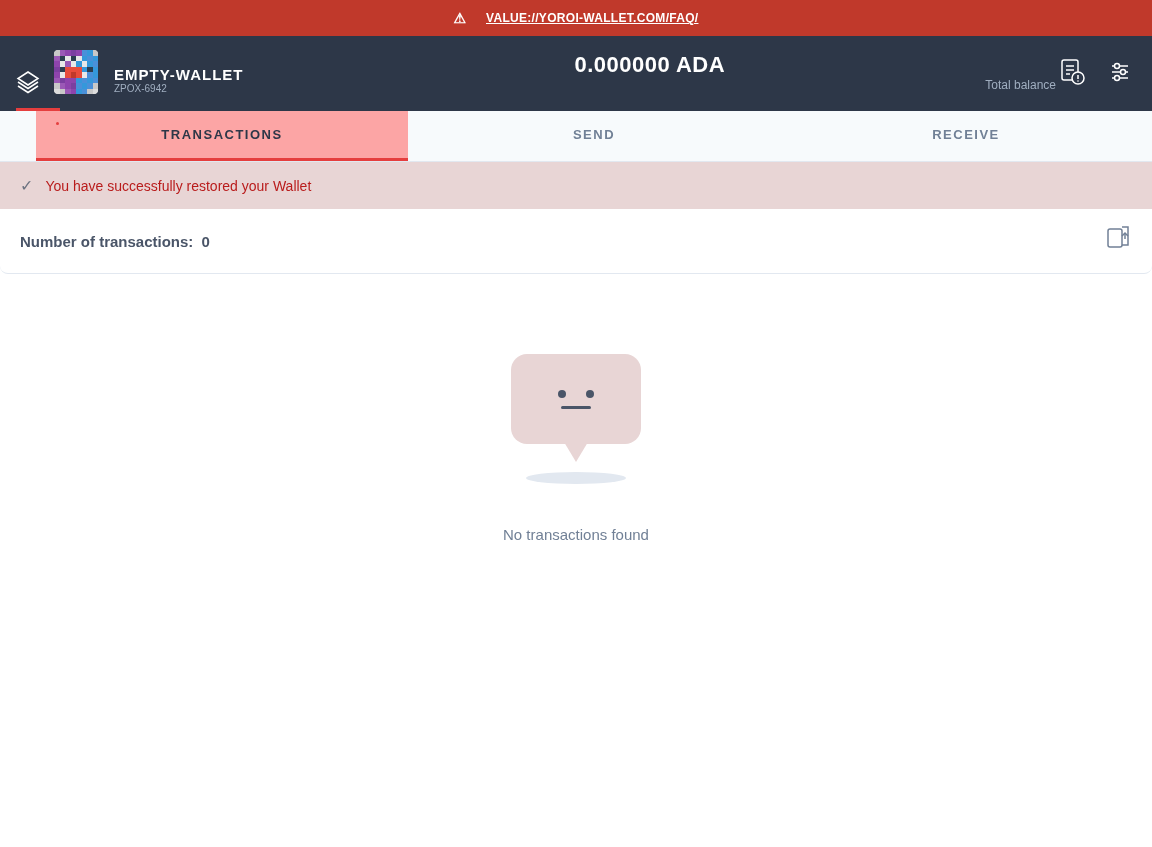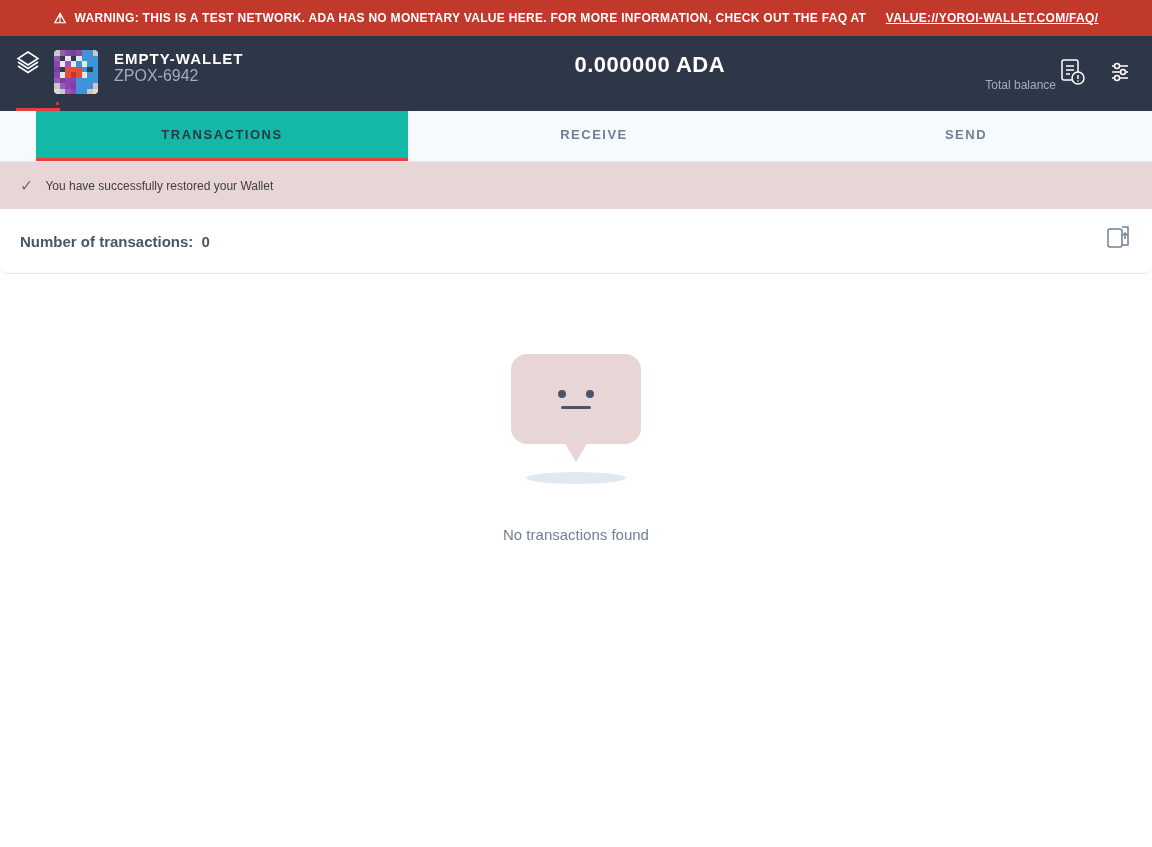--- a/index.html
+++ b/index.html
@@ -30,21 +30,21 @@
     
     .header {
       background: #2d3748;
       display: flex;
       align-items: center;
       padding: 0 16px;
       height: 72px;
     }
     .header-left {
       display: flex;
-      align-items: flex-start;
+      align-items: flex-end;
       gap: 10px;
       flex: 0 0 auto;
     }
     .wallet-avatar {
       width: 44px;
       height: 44px;
       border-radius: 4px;
       overflow: hidden;
       flex-shrink: 0;
     }
@@ -54,21 +54,21 @@
     }
     .wallet-name {
       color: #fff;
       font-size: 15px;
       font-weight: 700;
       letter-spacing: 1px;
       text-transform: uppercase;
     }
     .wallet-id {
       color: #a0aec0;
-      font-size: 16px;
+      font-size: 10px;
     }
 
     .header-center {
       flex: 1;
       text-align: center;
     }
     .balance-amount {
       color: #fff;
       font-size: 22px;
       font-weight: 600;
@@ -116,39 +116,39 @@
       font-weight: 600;
       letter-spacing: 1.5px;
       color: #718096;
       cursor: pointer;
       text-transform: uppercase;
       border-bottom: 3px solid transparent;
     }
     .tab.active {
       color: #2d3748;
       border-bottom: 3px solid #e53e3e;
-      background: #14b8a6;
+      background: #fca5a5;
       margin-left: 36px;
     }
 
     
     .success-banner {
       background: #e8d5d5;
       padding: 14px 20px;
       display: flex;
       align-items: center;
       gap: 12px;
     }
     .checkmark-icon {
       color: #6b7280;
       font-size: 16px;
     }
     .success-text {
-      color: #404040;
-      font-size: 12px;
+      color: #b91c1c;
+      font-size: 14px;
     }
 
     
     .transactions-header {
       display: flex;
       align-items: center;
       justify-content: space-between;
       padding: 16px 20px;
       border-bottom: 1px solid #e2e8f0;
       border-radius: 8px;
@@ -239,21 +239,20 @@
       color: #718096;
       font-size: 15px;
       margin-top: 10px;
     }
   </style>
 </head>
 <body>
 
 <div class="warning-banner">
   <span class="warning-icon">⚠</span>
-  <span>WARNING: THIS IS A TEST NETWORK. ADA HAS NO MONETARY VALUE HERE. FOR MORE INFORMATION, CHECK OUT THE FAQ AT</span>
   &nbsp;
   <a href="#">VALUE://YOROI-WALLET.COM/FAQ/</a>
 </div>
 
 <div class="header">
   <div class="header-left">
 
     <div class="header-icon-btn" style="flex-direction:column; gap:3px; margin-right:4px;">
       <svg class="icon-svg" viewBox="0 0 24 24" style="width:24px;height:24px;">
         <polygon points="12,2 22,8.5 12,15 2,8.5" stroke="#fff" stroke-width="1.5" fill="none"></polygon>
@@ -377,22 +376,22 @@
     </div>
   </div>
 </div>
 
 <div style="background:#2d3748; padding-bottom:0;">
   <div style="width:44px; height:3px; background:#e53e3e; margin-left:16px;"></div>
 </div>
 
 <div class="tabs">
   <div class="tab active">TRANSACTIONS</div>
+  <div class="tab">SEND</div>
   <div class="tab">RECEIVE</div>
-  <div class="tab">SEND</div>
 </div>
 
 <div class="success-banner">
   <span class="checkmark-icon">✓</span>
   <span class="success-text">You have successfully restored your Wallet</span>
 </div>
 
 <div class="transactions-header">
   <div class="transactions-count">
     <span>Number of transactions:</span>

